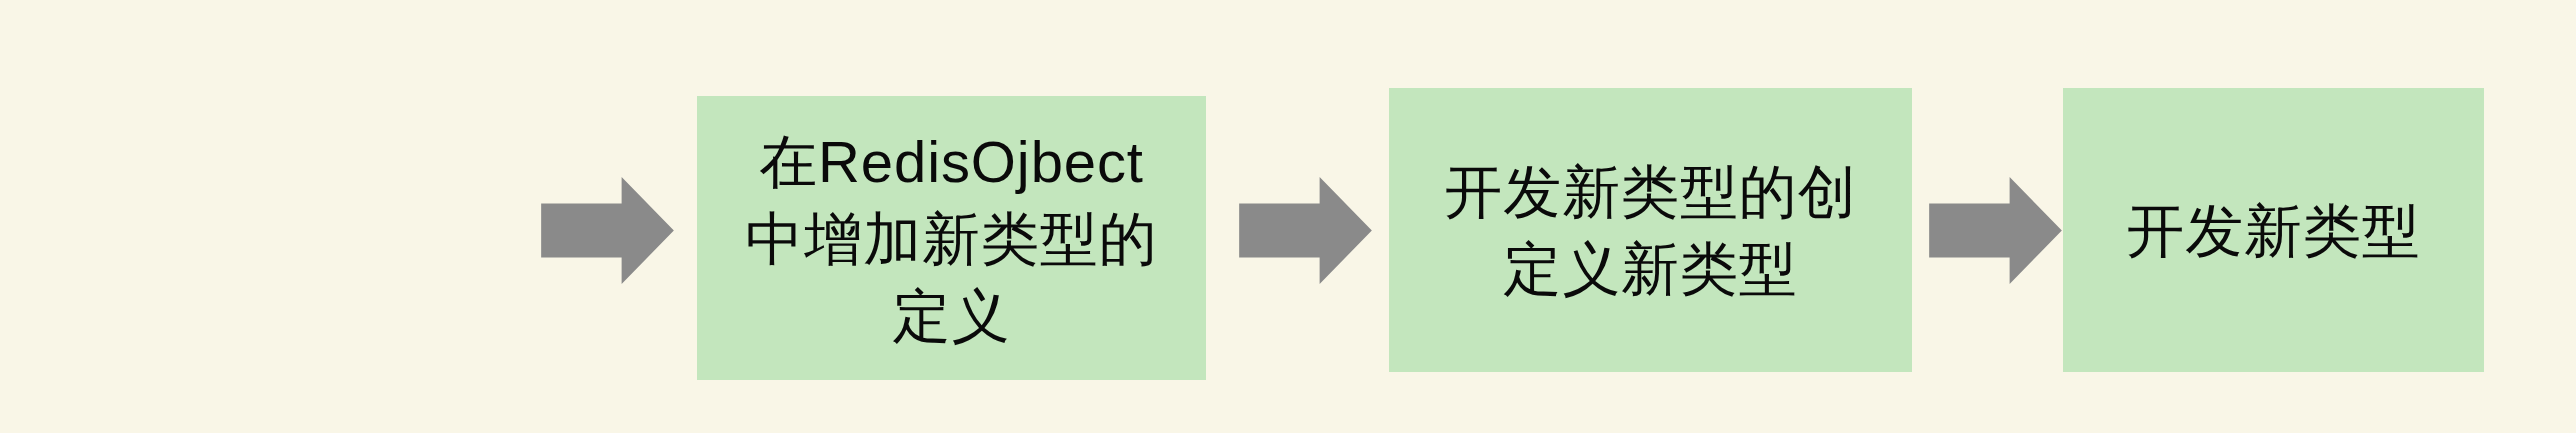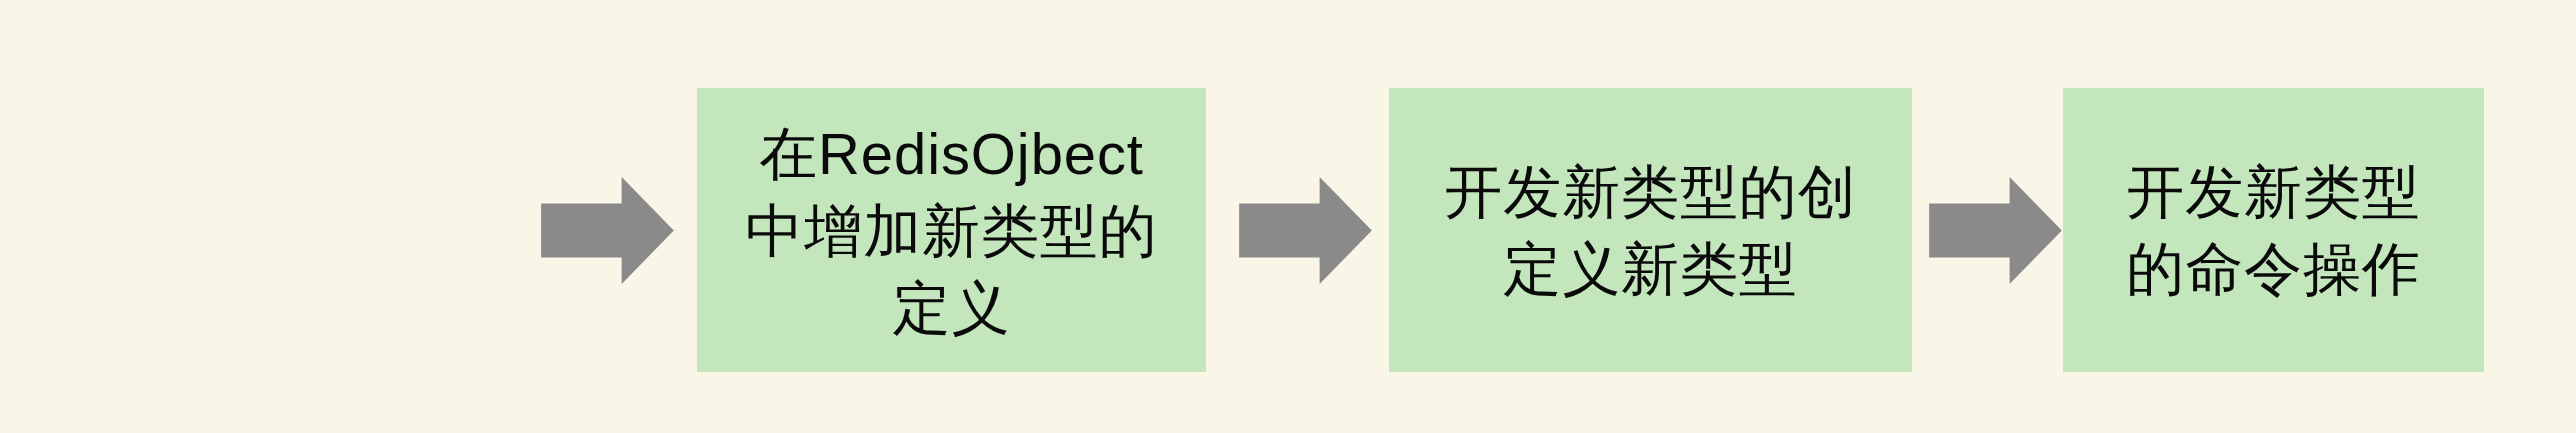--- a/index.html
+++ b/index.html
@@ -31,21 +31,21 @@
   }
   .step-box .line {
     display: block;
     font-size: 58px;
     line-height: 77px;
     color: var(--text, #0A0A0A);
     white-space: nowrap;
     letter-spacing: 0.9px;
   }
   .box-1 { left: 91px;  width: 427px; }
-  .box-2 { left: 697px;  width: 509px; }
+  .box-2 { left: 697px;  width: 509px; margin-top: 8px; }
   .box-3 { left: 1389px; width: 523px; justify-content: center; }
   .box-4 { left: 2063px; width: 421px; }
 
   .arrow {
     position: absolute;
     top: 177px;
     width: 133px;
     height: 107px;
     color: var(--arrow, #8A8A8A);
   }
@@ -84,17 +84,16 @@
   </div>
 
   <div class="arrow arrow-3">
     <svg viewBox="0 0 155 125" xmlns="http://www.w3.org/2000/svg" aria-hidden="true">
       <polygon points="0,31 94,31 94,0 155,62.5 94,125 94,94 0,94" fill="currentColor"></polygon>
     </svg>
   </div>
 
   <div class="step-box box-4">
     <span class="line">开发新类型</span>
-    <span class="line">的命令操作</span>
   </div>
 
 </div>
 
 
 </body></html>

